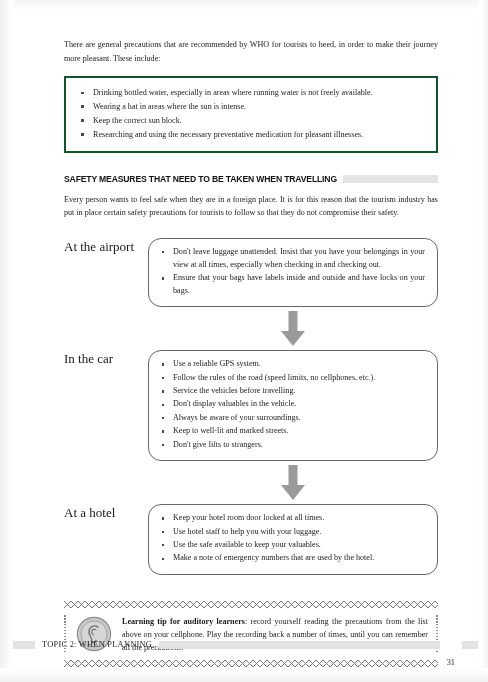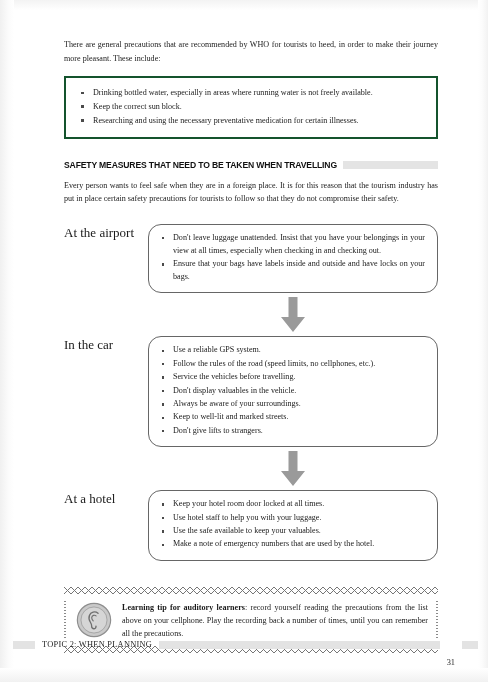--- a/index.html
+++ b/index.html
@@ -248,22 +248,23 @@
 <div class="page-edge-right"></div>
 <div class="page-edge-bottom"></div>
 
 <div class="content">
 
   <p class="intro">There are general precautions that are recommended by WHO for tourists to heed, in order to make their journey more pleasant. These include:</p>
 
   <div class="plainbox">
     <ul class="blist">
       <li>Drinking bottled water, especially in areas where running water is not freely available.</li>
+      <li>Wearing a hat in areas where the sun is intense.</li>
       <li>Keep the correct sun block.</li>
-      <li>Researching and using the necessary preventative medication for certain illnesses.</li>
+      <li>Researching and using the necessary preventative medication for pleasant illnesses.</li>
     </ul>
   </div>
 
   <div class="sec-head">
     <span class="sec-head-text">SAFETY MEASURES THAT NEED TO BE TAKEN WHEN TRAVELLING</span>
     <span class="sec-head-bar"></span>
   </div>
 
   <p class="sec-para">Every person wants to feel safe when they are in a foreign place. It is for this reason that the tourism industry has put in place certain safety precautions for tourists to follow so that they do not compromise their safety.</p>
 

